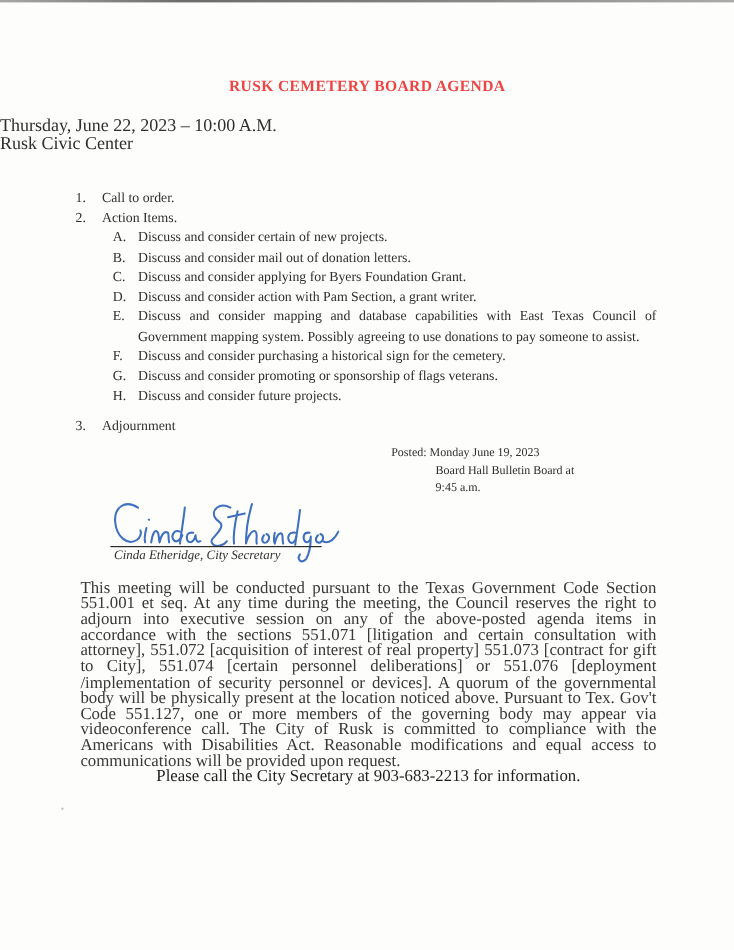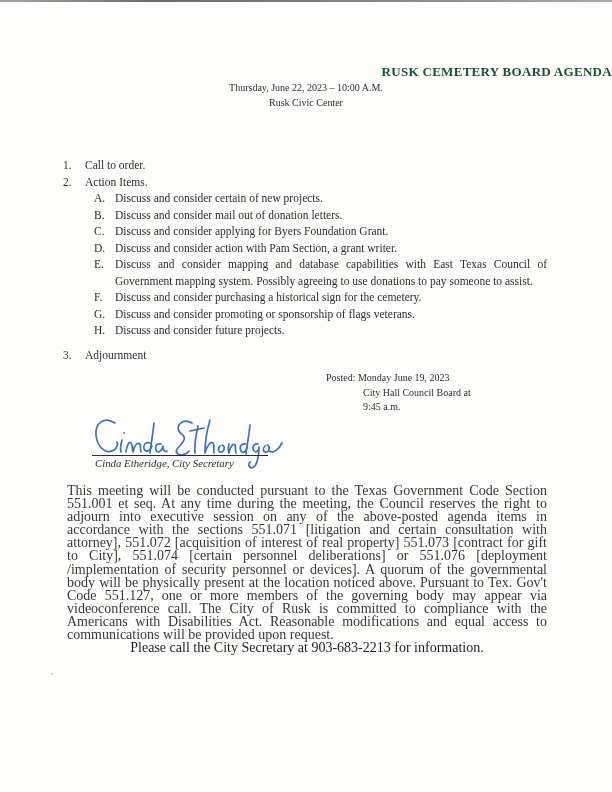--- a/index.html
+++ b/index.html
@@ -12,26 +12,26 @@
     color: #2e2e2e;
     overflow: hidden;
   }
   .scan-edge {
     position: absolute; top: 0; left: 0; right: 0; height: 2px;
     background: linear-gradient(90deg, #8a8a8a 0%, #3c3c3c 25%, #565656 55%, #8f8f8f 100%);
     opacity: .75;
   }
   .title {
     position: absolute; top: 64px; left: 0; width: 100%;
-    text-align: right; font-weight: bold; font-size: 13px;
-    letter-spacing: .3px; color: #14532d; margin: 0;
+    text-align: center; font-weight: bold; font-size: 13px;
+    letter-spacing: .3px; color: #ef4444; margin: 0;
   }
   .meta {
-    position: absolute; top: 80px; left: 0; width: 100%;
-    text-align: center; font-size: 10px; line-height: 15px;
+    position: absolute; top: 98px; left: 0; width: 100%;
+    font-size: 15px; line-height: 15px;
   }
   .agenda {
     position: absolute; left: 63px; top: 157px; width: 484px;
     font-size: 11.5px; line-height: 16.5px;
   }
   .row { display: flex; }
   .row .num { flex: none; width: 22px; }
   .row .txt { flex: 1; }
   .sub { margin-left: 31px; }
   .sub .num { width: 21px; }
@@ -121,21 +121,21 @@
     </div>
 
     <div class="row row-adjourn">
       <span class="num">3.</span>
       <span class="txt">Adjournment</span>
     </div>
   </div>
 
   <div class="posted">
     <div>Posted: Monday June 19, 2023</div>
-    <div class="ind">City Hall Council Board at</div>
+    <div class="ind">Board Hall Bulletin Board at</div>
     <div class="ind">9:45 a.m.</div>
   </div>
 
   <svg class="sig-svg" width="195" height="58" viewBox="0 0 195 58">
     <g fill="none" stroke-width="1.7" stroke-linecap="round" stroke-linejoin="round" stroke="#3f6fc0">
 
       <path d="M27,10 C16,3 7,10 8,22 C9,34 18,42 26,37 C29,35 30,31 29,29"></path>
       <path d="M34,27 C33,31 32,36 33,39"></path>
       <path d="M36,20 L36.2,20.2"></path>
       <path d="M38,39 C39,32 41,28 43,30 C45,32 44,36 45,39 C46,33 49,29 52,31 C53,33 52,36 53,39"></path>

